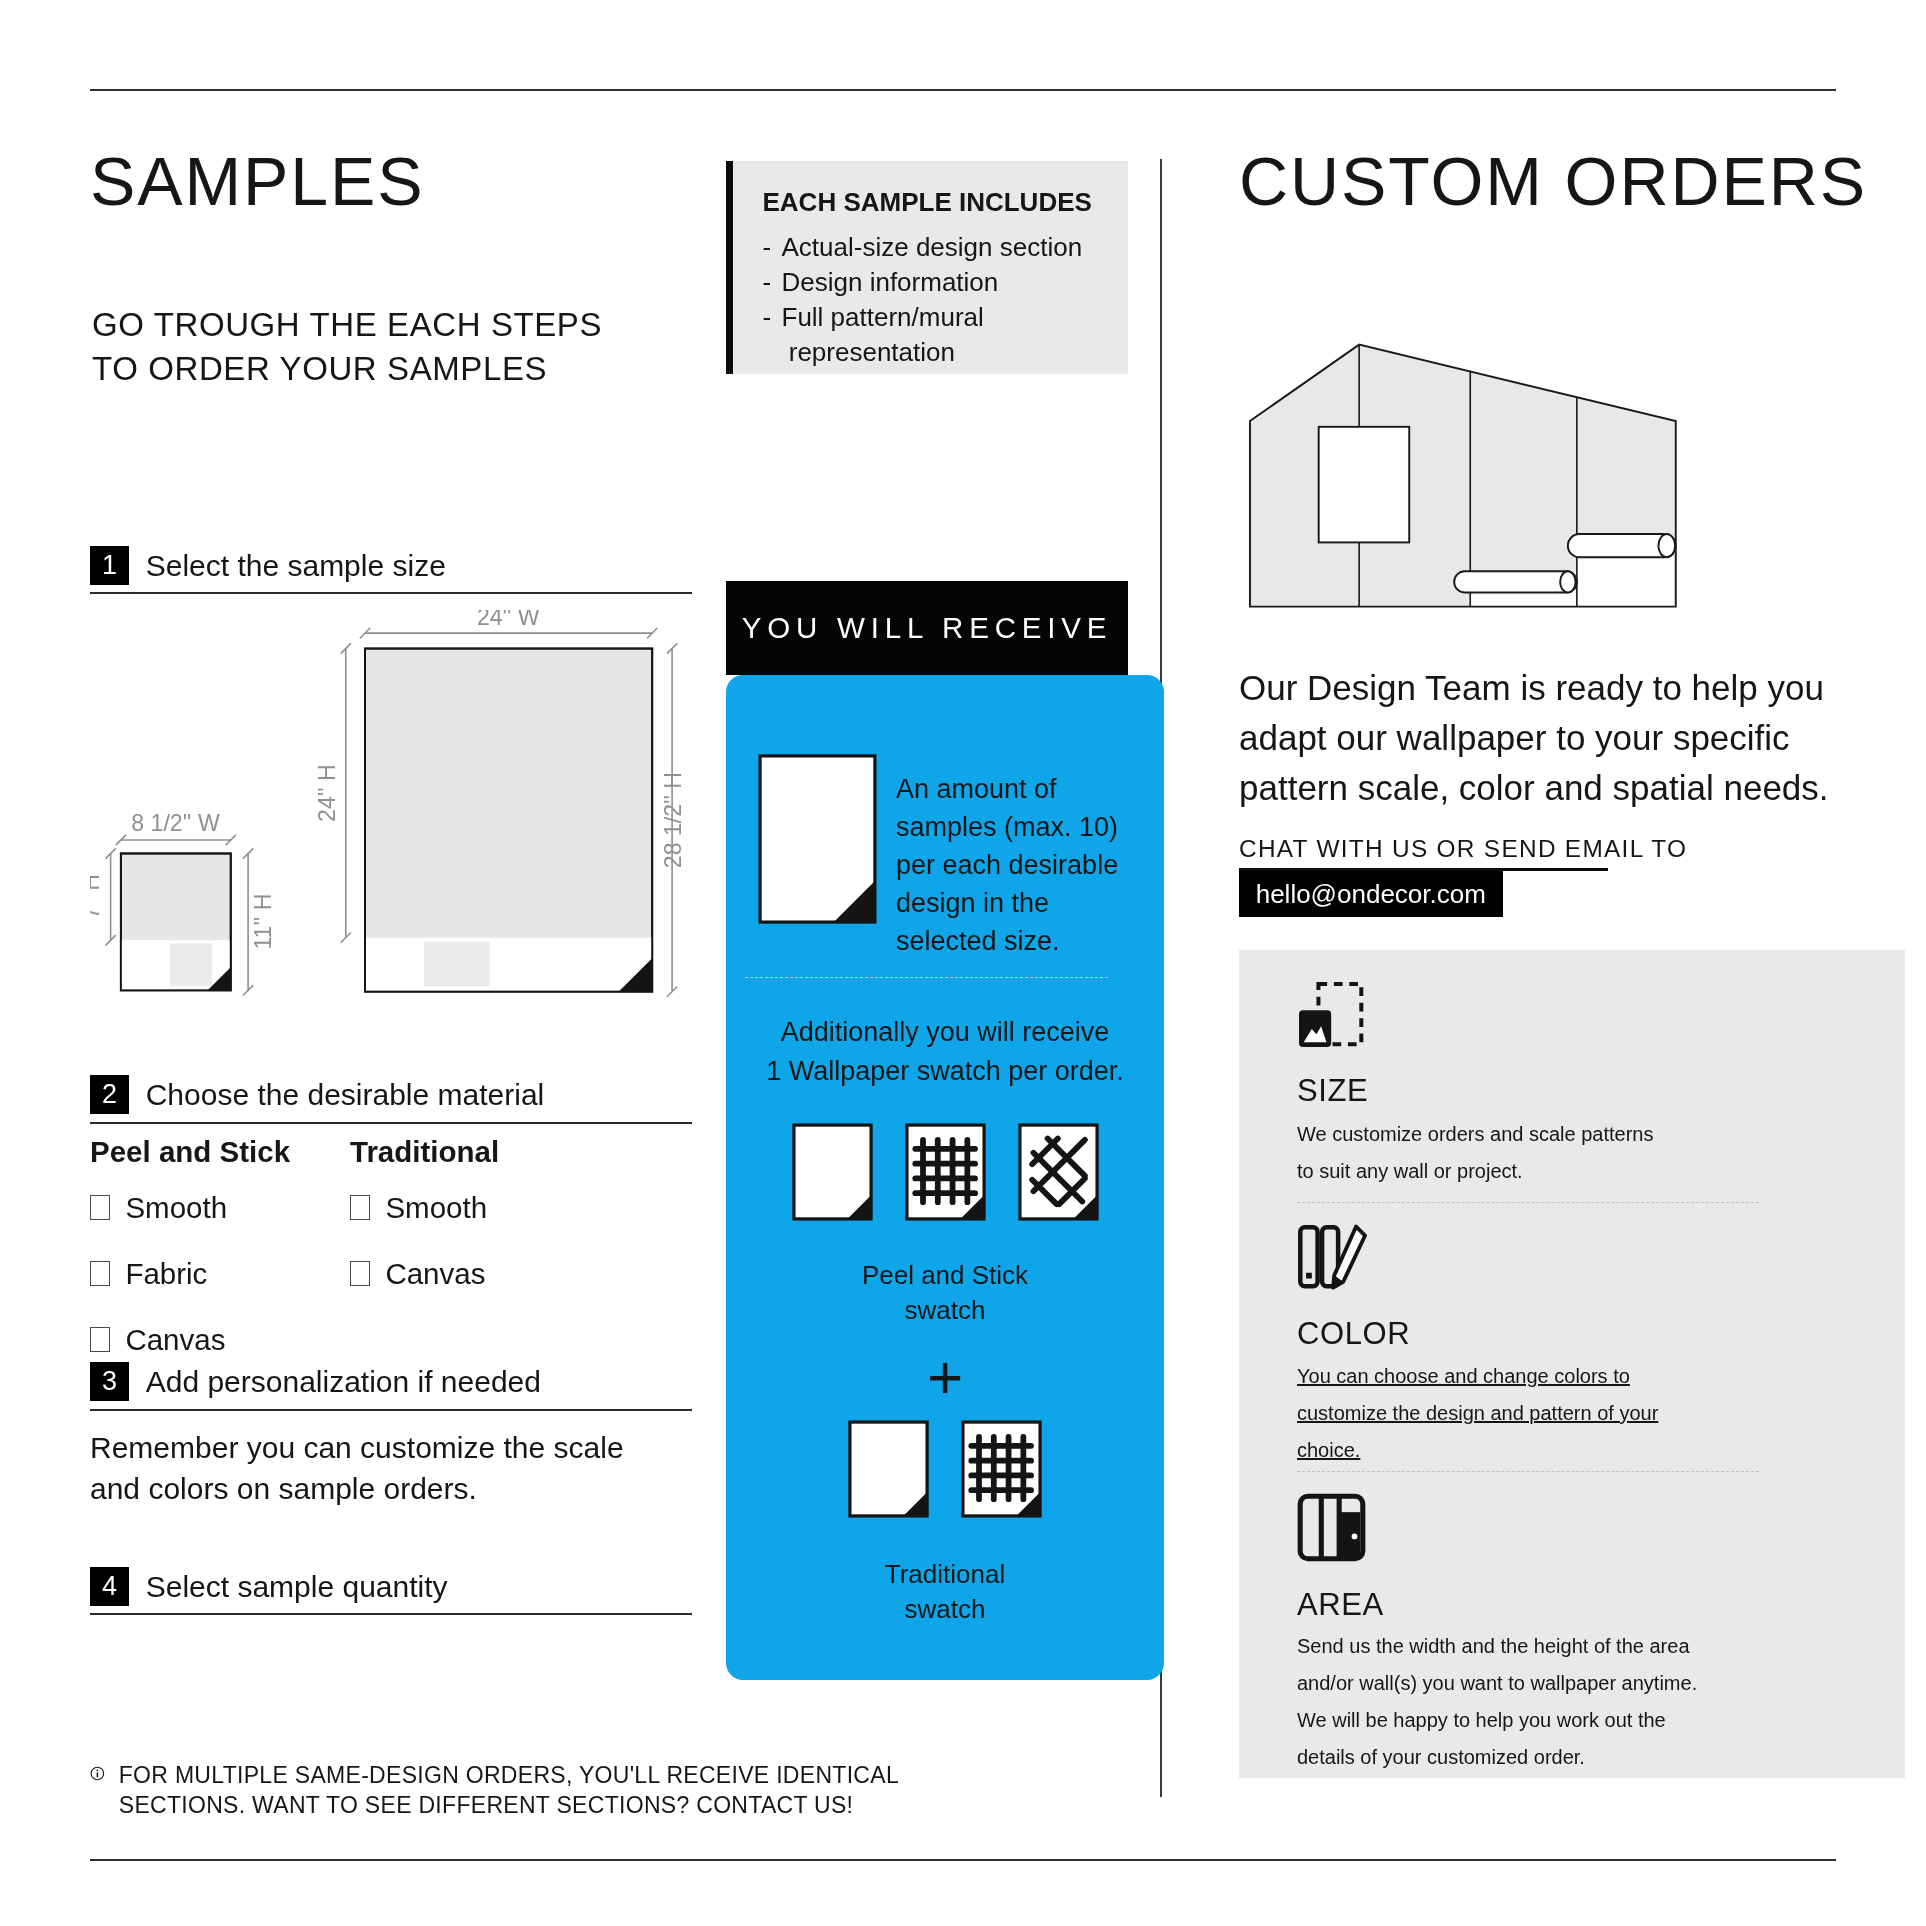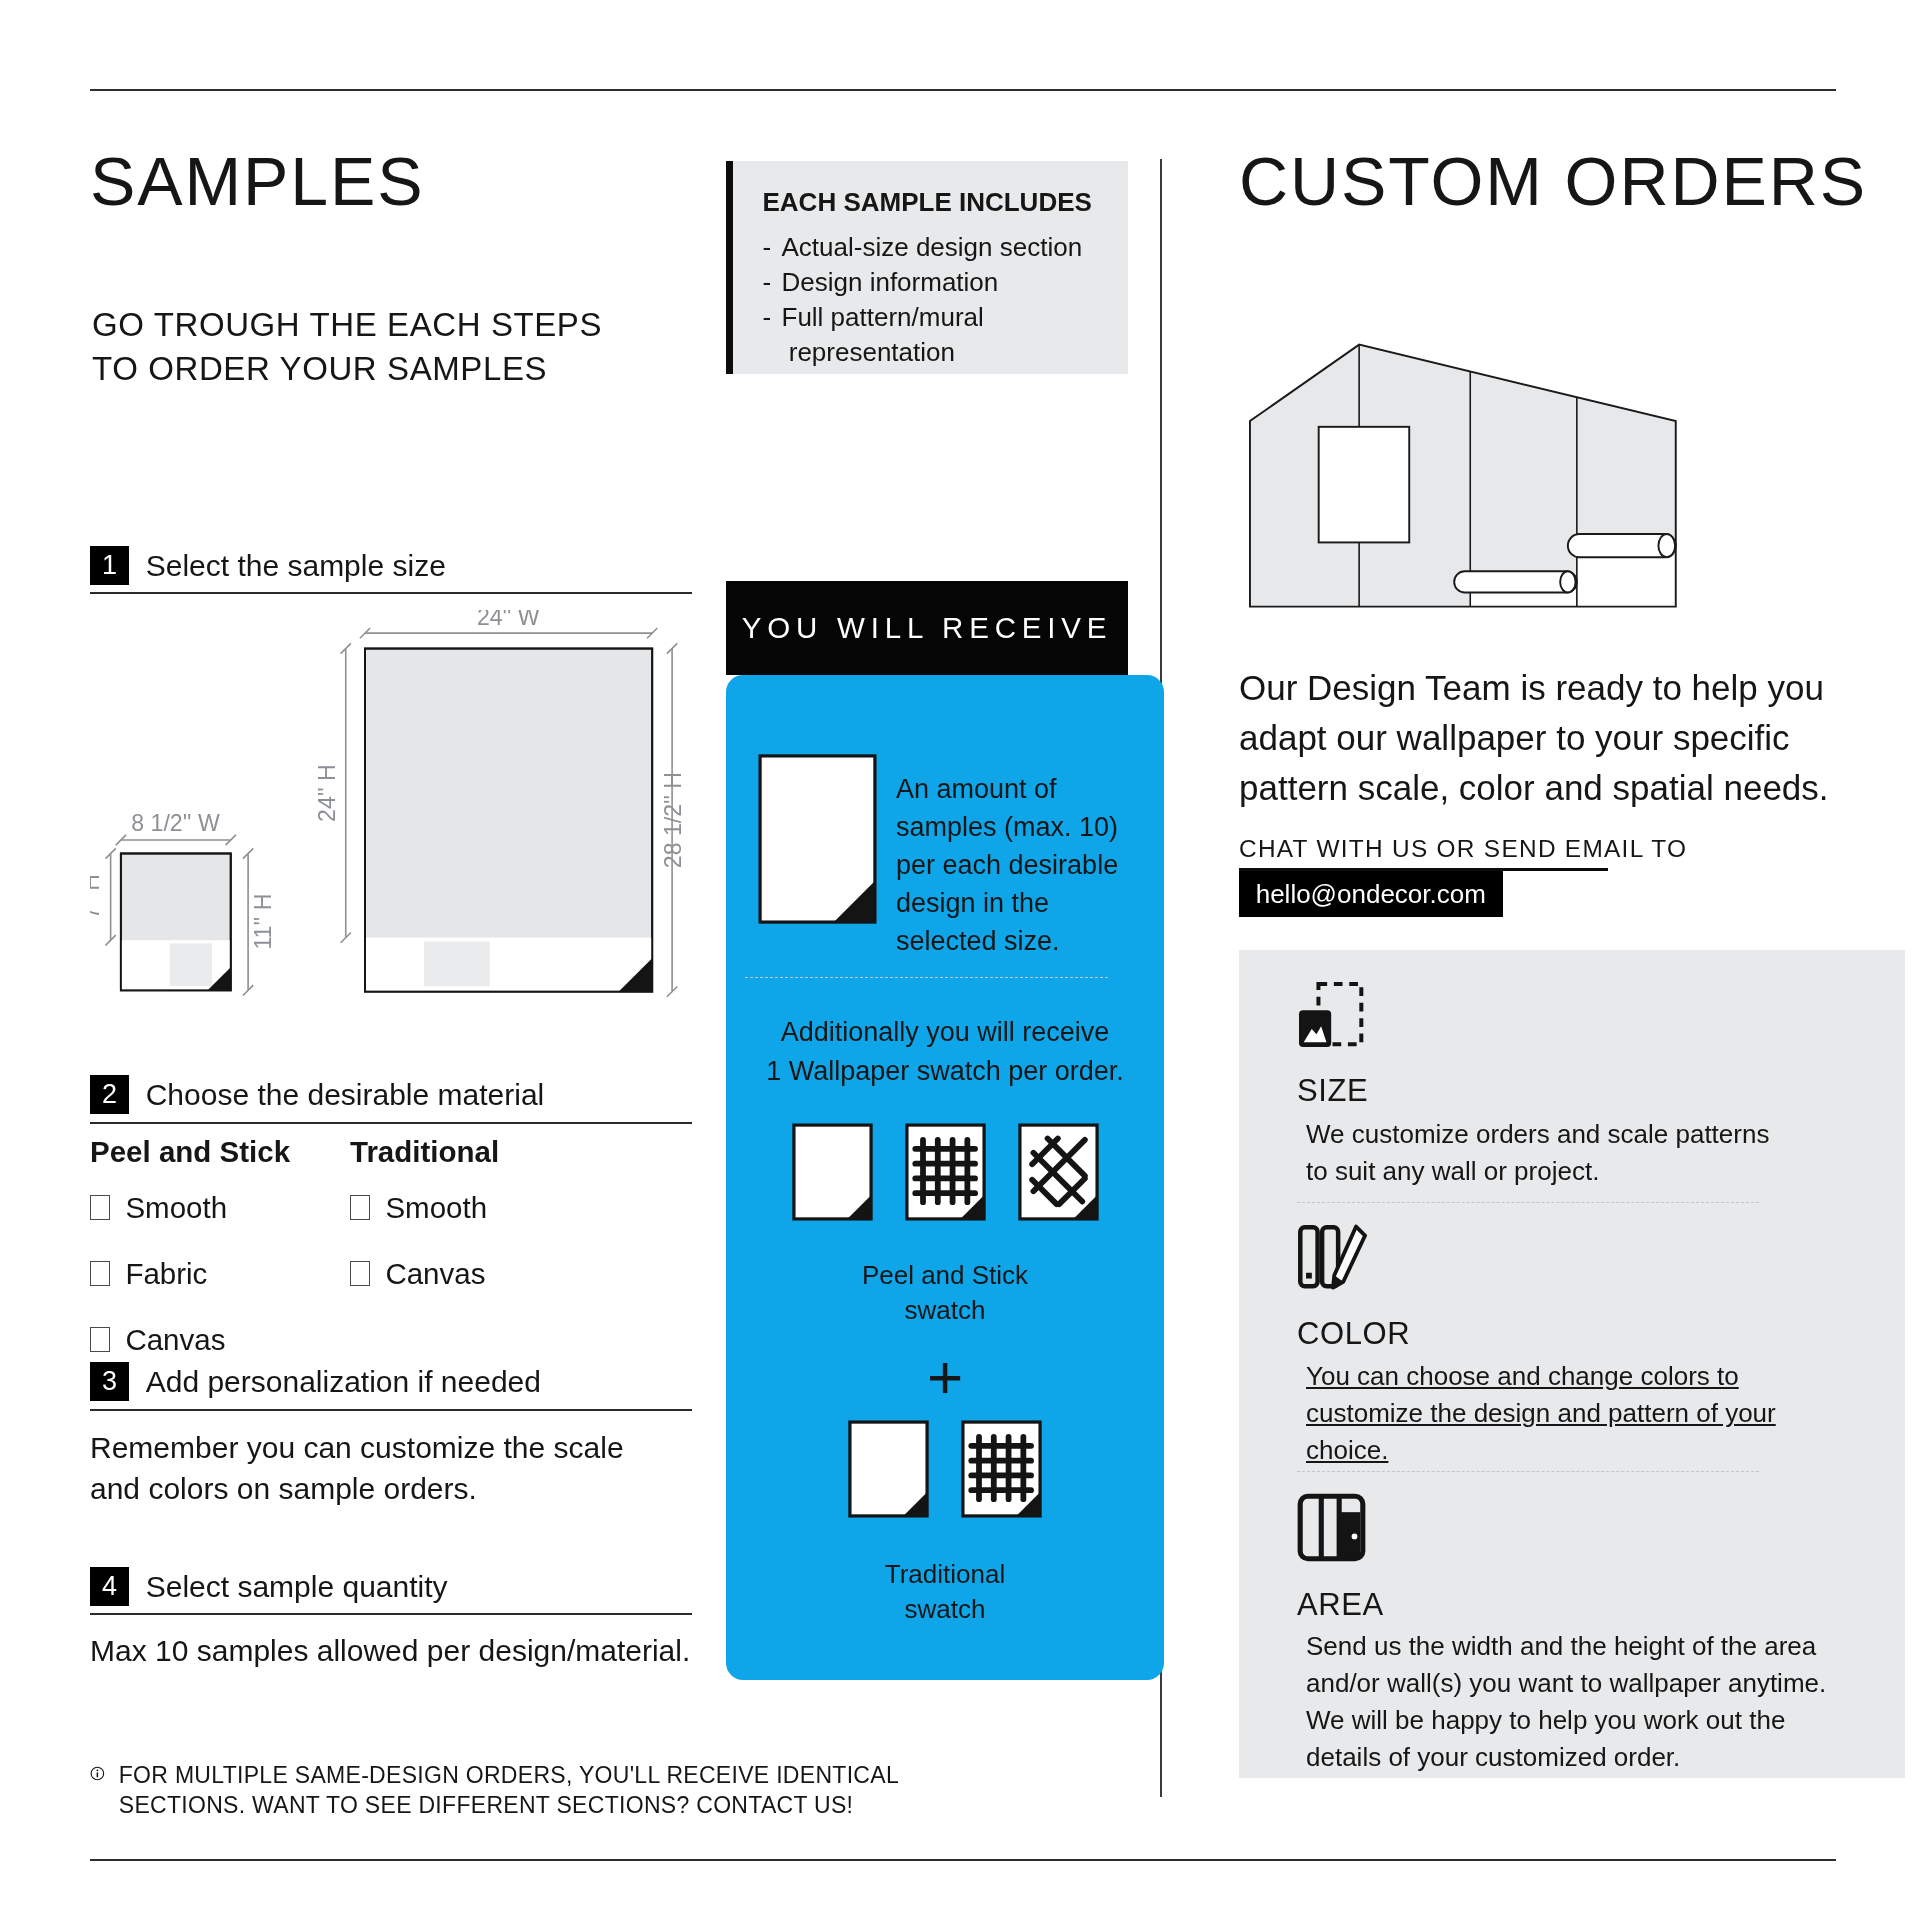--- a/index.html
+++ b/index.html
@@ -51,21 +51,21 @@
   .plus-wrap{position:absolute;left:0;width:100%;display:flex;justify-content:center;}
 
   
   .custom-intro{font-size:35px;line-height:50px;}
   .chat-label{font-size:24.4px;letter-spacing:1.3px;}
   .chat-underline{position:absolute;left:1239px;top:868px;width:369px;height:2.6px;background:#0c0c0c;}
   .email-badge{position:absolute;left:1239px;top:871px;background:#000;color:#fff;font-size:26px;
                padding:7.7px 16.7px;}
   .custom-panel{position:absolute;left:1239px;top:950px;width:666px;height:828px;background:#e8e9ea;}
   .feat-heading{font-size:31px;letter-spacing:0.6px;}
-  .feat-body{font-size:26px;line-height:37px;margin-left:9px;}
+  .feat-body{font-size:20px;line-height:37px;}
   .dashed-right{position:absolute;left:58px;width:462px;border-top:1.9px dashed #c2c5c7;}
 
   svg text{font-family:"Liberation Sans","DejaVu Sans",sans-serif;}
   .dim-label{fill:#8d9094;font-size:36px;}
 </style>
 </head>
 <body>
 
 <div class="page">
 
@@ -165,21 +165,20 @@
   </div>
   <div class="step-underline" style="top:1409px;"></div>
   <div class="abs step-body pre" style="left:90px;top:1427px;">Remember you can customize the scale
 and colors on sample orders.</div>
 
   <div class="abs step-header" style="left:90px;top:1567px;">
     <div class="step-num">4</div>
     <div class="step-title">Select sample quantity</div>
   </div>
   <div class="step-underline" style="top:1613px;"></div>
-  <div class="abs step-body pre" style="left:90px;top:1630px;">Max 10 samples allowed per design/material.</div>
 
   <div class="abs note" style="left:90px;top:1760px;width:809px;">
     <svg width="27" height="27" viewBox="0 0 40 40">
       <circle cx="20" cy="20" r="17" fill="none" stroke="#141414" stroke-width="3"></circle>
       <circle cx="20" cy="11.5" r="2.6" fill="#141414"></circle>
       <rect x="18" y="16.5" width="4" height="14" rx="2" fill="#141414"></rect>
     </svg>
     <div class="note-text pre">FOR MULTIPLE SAME-DESIGN ORDERS, YOU'LL RECEIVE IDENTICAL
 SECTIONS. WANT TO SEE DIFFERENT SECTIONS? CONTACT US!</div>
   </div>

